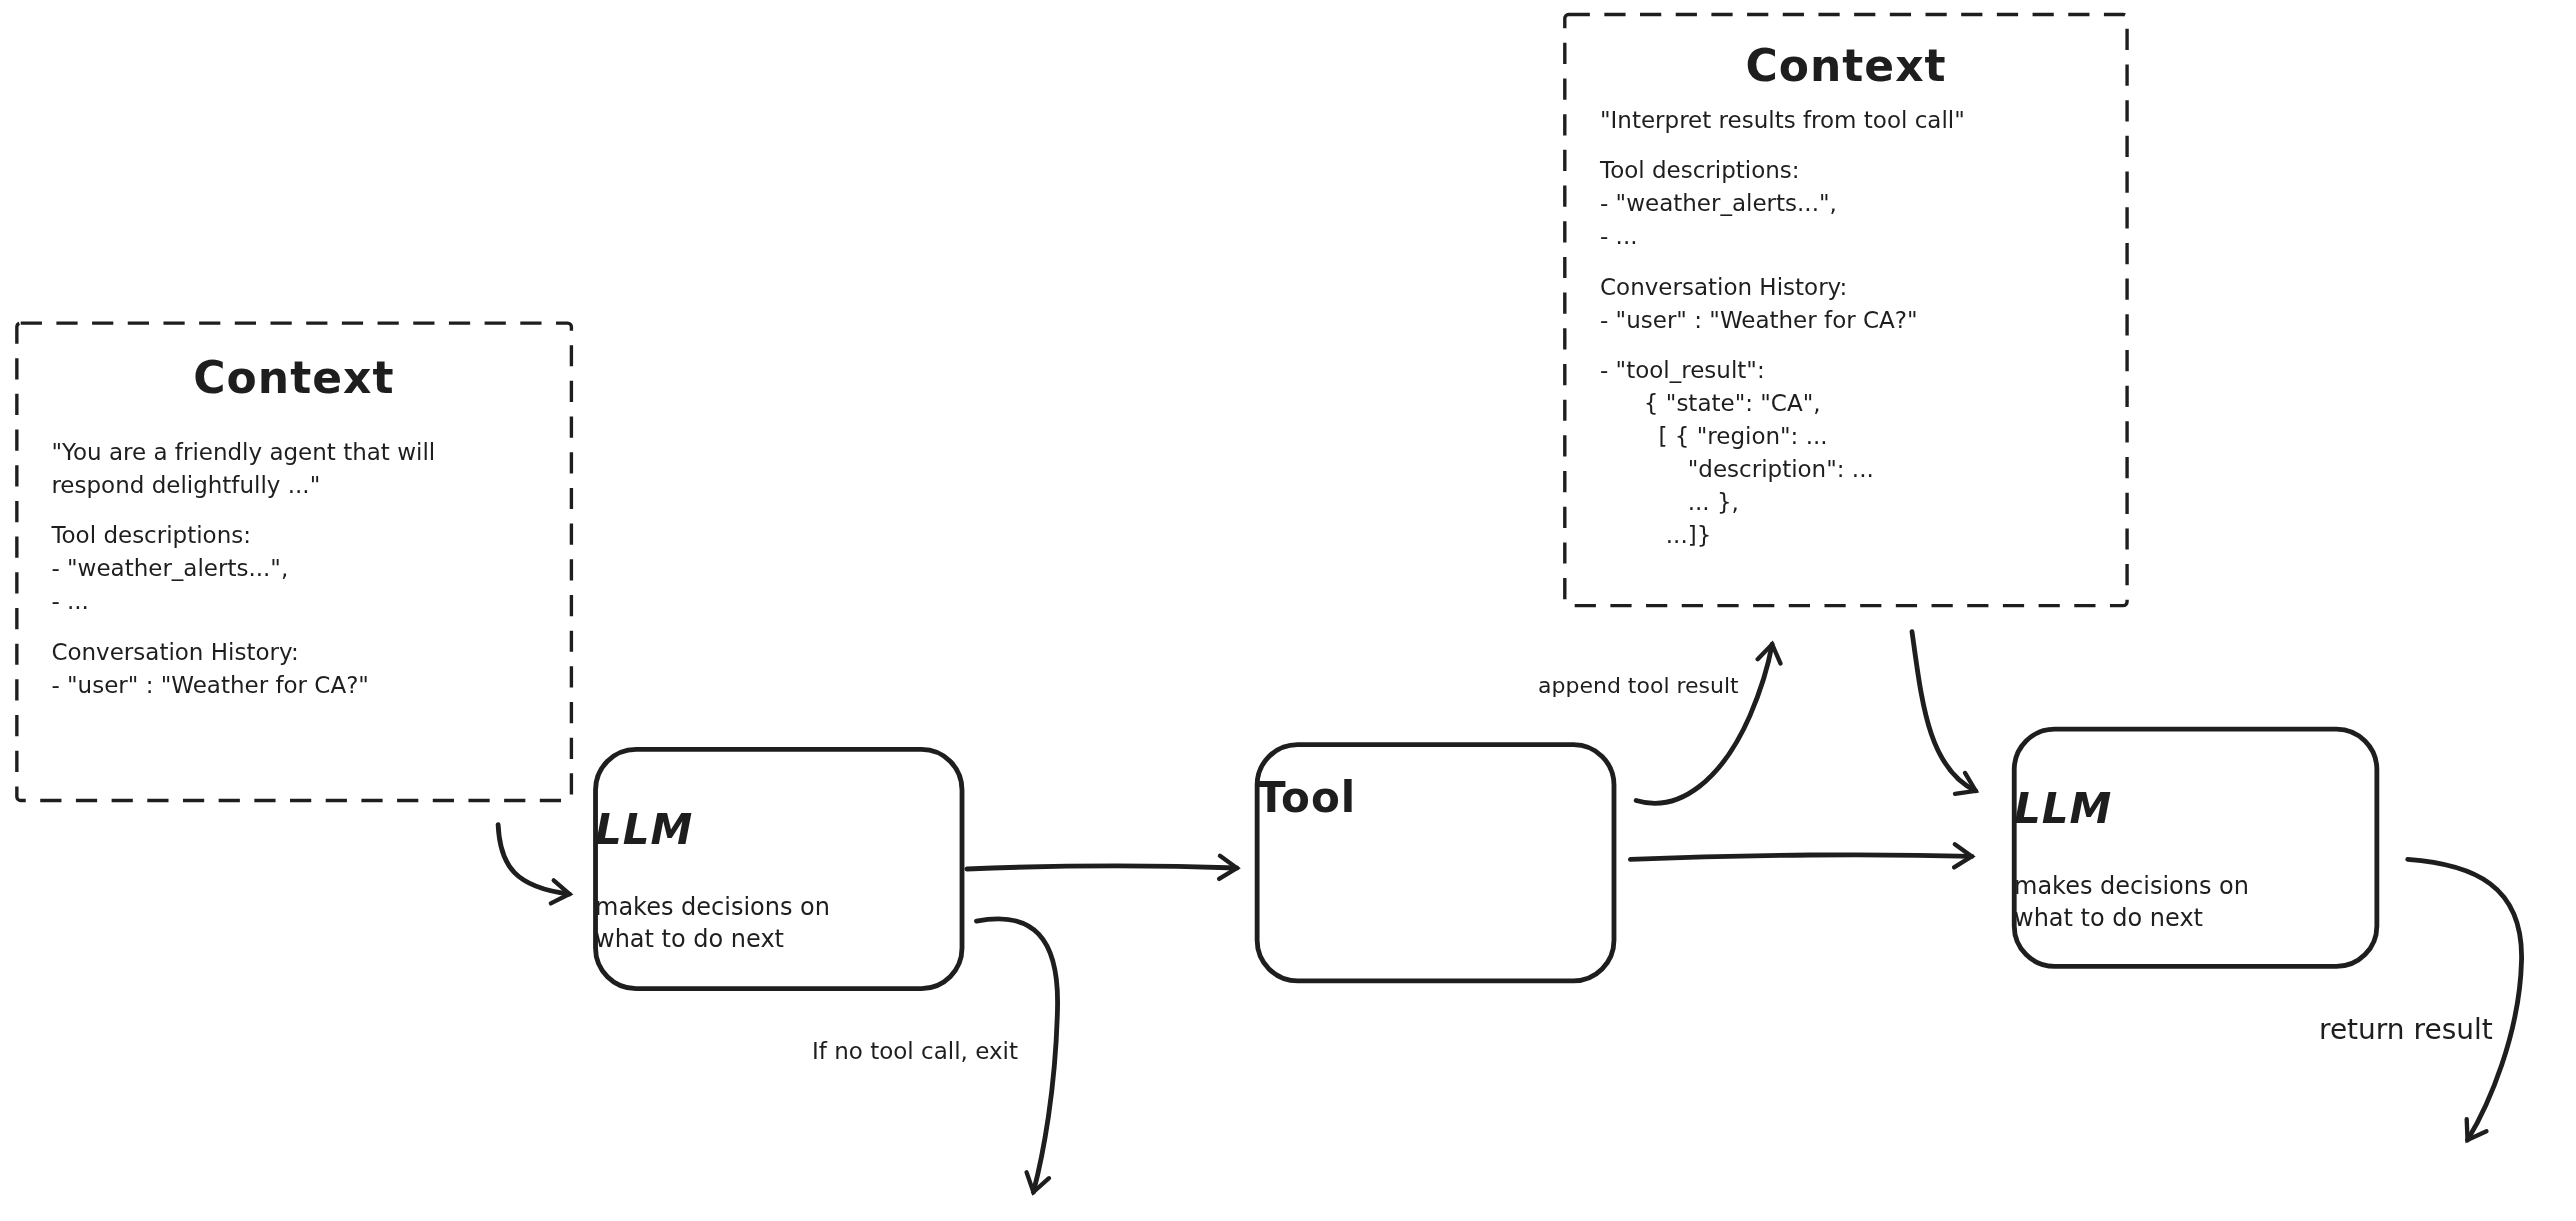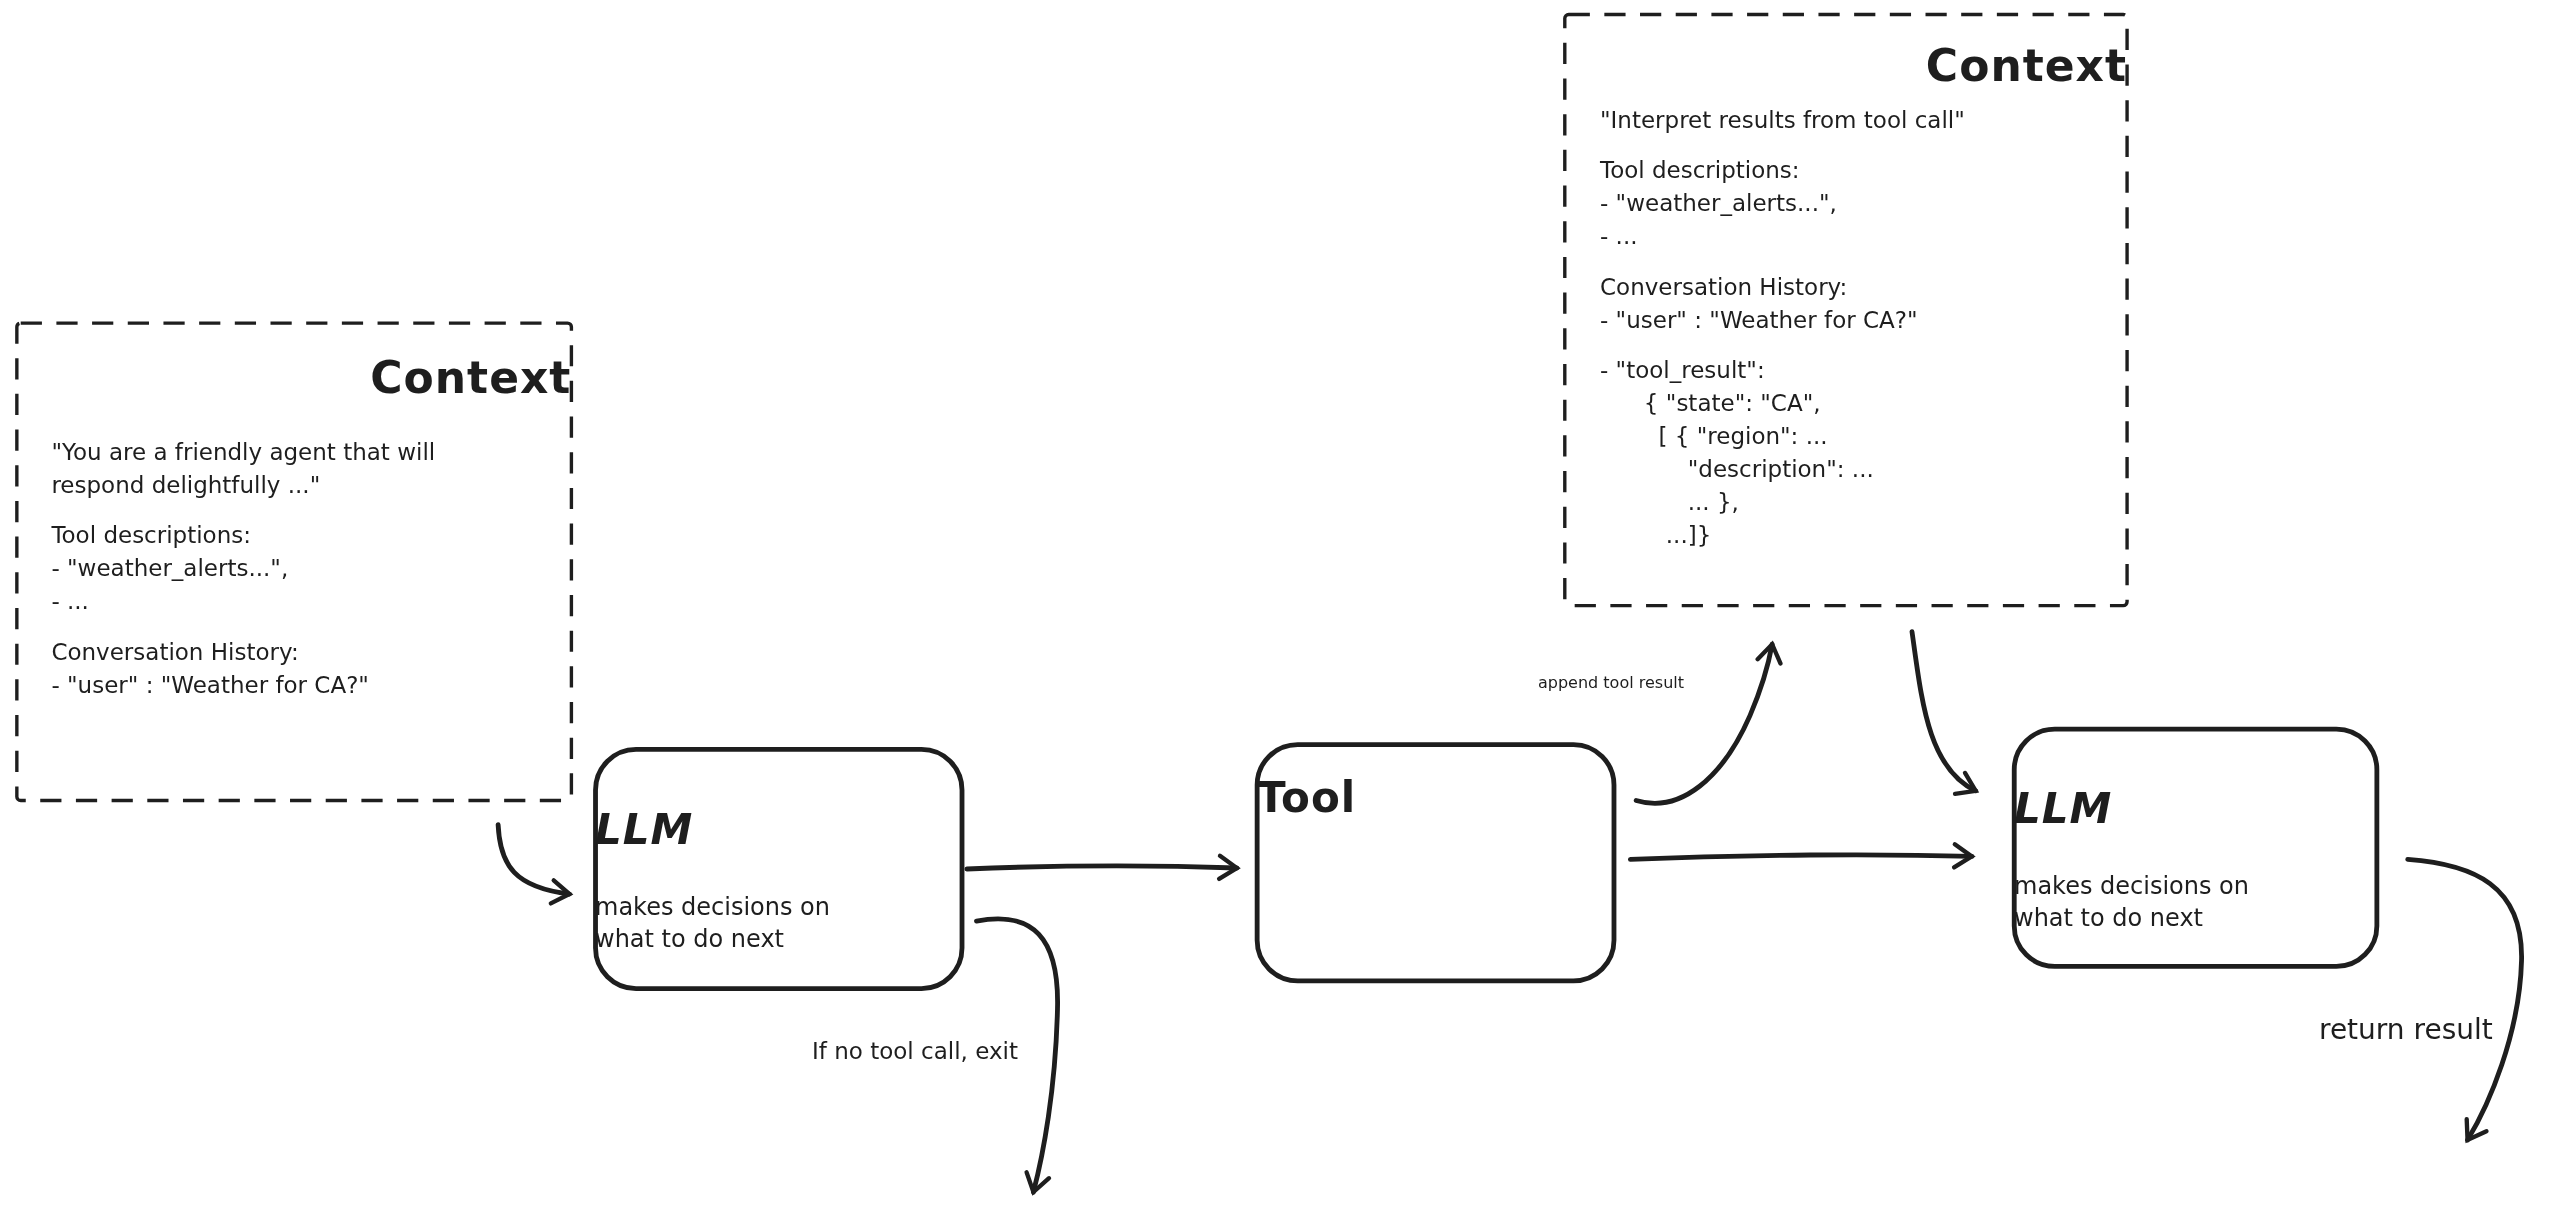--- a/index.html
+++ b/index.html
@@ -17,21 +17,21 @@
     left: 0; top: 0;
     width: 2576px; height: 1221px;
     pointer-events: none;
   }
   .ctx {
     position: absolute;
     box-sizing: border-box;
     text-align: left;
   }
   .ctx-title {
-    text-align: right;
+    text-align: center;
     font-size: 44px;
     font-weight: 700;
     letter-spacing: 1px;
   }
   .ctx-body { margin-left: 35px; margin-right: 9.6px; }
   .ctx-body .line {
     font-size: 23px;
     line-height: 33px;
     white-space: pre;
   }
@@ -140,18 +140,18 @@
   </div>
 
   <div class="node" style="left:2014px; top:729px; width:363px; height:237px;">
     <div class="node-title italic">LLM</div>
     <div class="node-sub">
         <div class="line">makes decisions on</div>
         <div class="line">what to do next</div>
       </div>
   </div>
 
-  <div class="float-label" style="left:1538px; top:673px; font-size:16px;">append tool result</div>
+  <div class="float-label" style="left:1538px; top:673px; font-size:22px;">append tool result</div>
   <div class="float-label" style="left:812px; top:1038px;">If no tool call, exit</div>
   <div class="float-label" style="left:2319px; top:1013px; font-size:28px;">return result</div>
 
 </div>
 
 
 </body></html>

